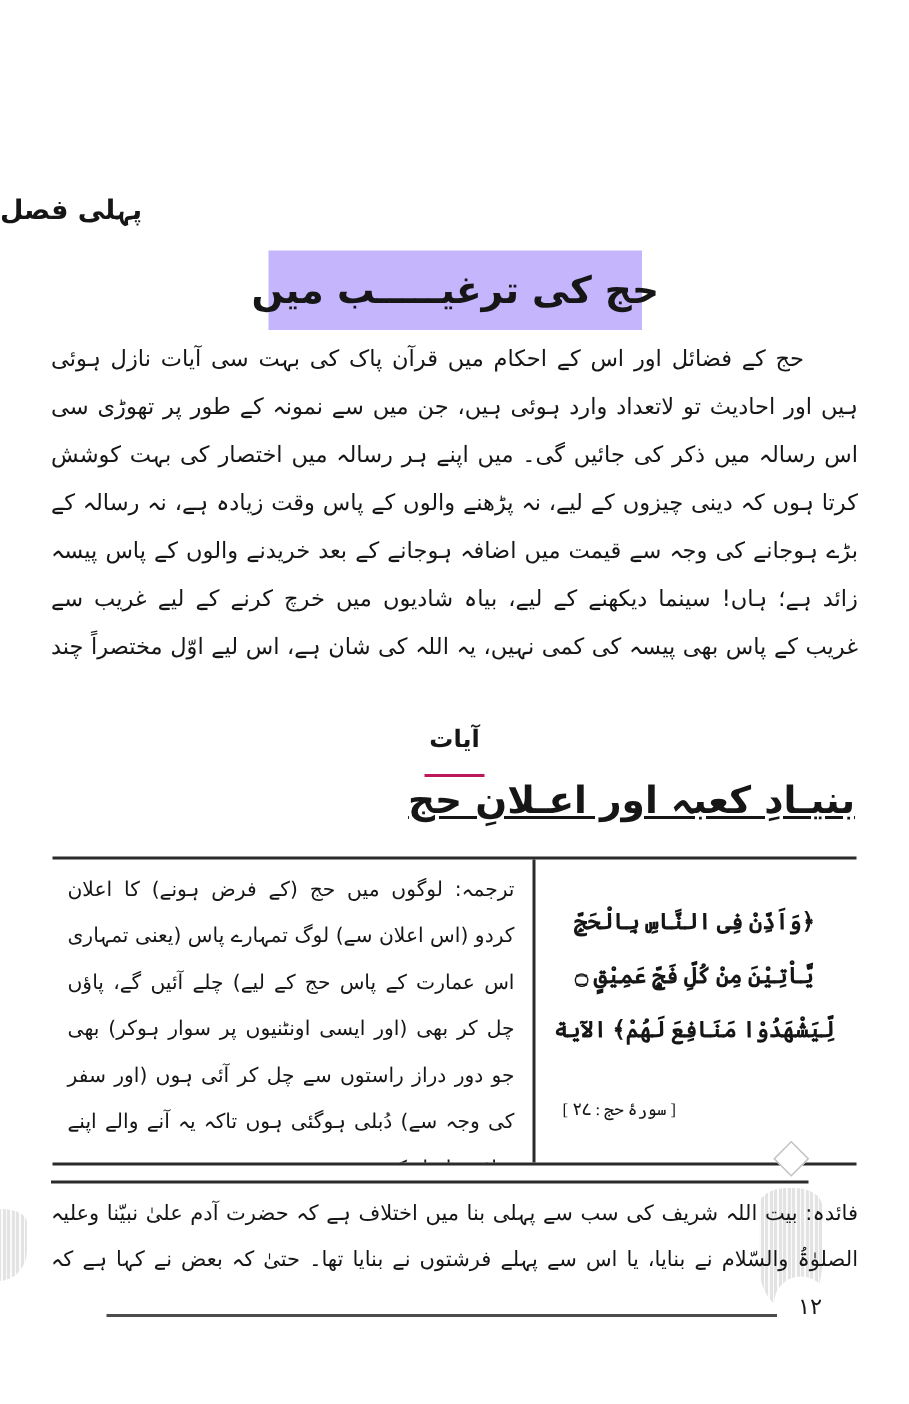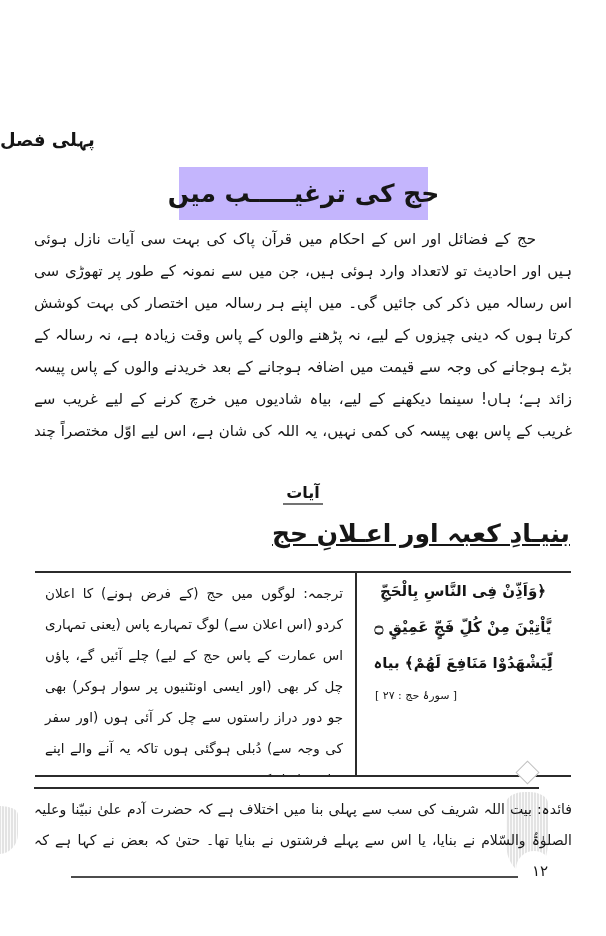--- a/index.html
+++ b/index.html
@@ -33,49 +33,49 @@
     font-size: 15px; line-height: 32px; text-indent: 36px;
     overflow: hidden;
   }
 
   .ayat-heading {
     position: absolute; top: 483px; left: 0; width: 100%;
     text-align: center; direction: rtl;
   }
   .ayat-heading span {
     font-size: 16px; font-weight: bold;
-    border-bottom: 2px solid #737373; padding: 0 3px 1px;
+    border-bottom: 2px solid #be185d; padding: 0 3px 14px;
   }
 
   .section-heading {
     position: absolute; top: 519px; right: 36px;
     direction: rtl; font-size: 25px; font-weight: bold; white-space: nowrap; text-decoration: underline;
   }
 
   .verse-table {
     position: absolute; top: 571px; left: 35px; width: 536px; height: 206px;
     border-top: 2px solid #2b2b2b; border-bottom: 2px solid #2b2b2b;
     display: flex; flex-direction: row; direction: ltr;
   }
   .translation-cell {
     width: 322px; border-right: 2px solid #2b2b2b;
     padding: 5px 12px 0 10px;
     direction: rtl; text-align: justify;
     font-size: 13.5px; line-height: 31px;
     overflow: hidden;
   }
   .arabic-cell {
-    flex: 1; padding: 0 8px 0 6px; direction: rtl; overflow: hidden;
+    flex: 1; padding: 24px 8px 0 6px; direction: rtl; overflow: hidden; font-family: Liberation Serif, serif;
   }
   .verse-line {
     font-size: 15px; font-weight: bold; line-height: 36px;
     white-space: nowrap; text-align: center; direction: rtl;
   }
   .verse-ref {
-    font-size: 11px; margin-top: 8px; direction: rtl;
+    font-size: 11px; margin-top: 28px; direction: rtl;
     text-align: left; padding-left: 12px; white-space: nowrap;
   }
 
   .separator {
     position: absolute; top: 787px; left: 34px; width: 505px;
     border-top: 2px solid #2b2b2b; z-index: 1;
   }
 
   .diamond {
     position: absolute; top: 764px; left: 519px; width: 17px; height: 17px;
@@ -137,21 +137,21 @@
 
   <div class="section-heading">بنیـادِ کعبہ اور اعـلانِ حج</div>
 
   <div class="verse-table">
     <div class="translation-cell">
       <span>ترجمہ: لوگوں میں حج (کے فرض ہونے) کا اعلان کردو (اس اعلان سے) لوگ تمہارے پاس (یعنی تمہاری اس عمارت کے پاس حج کے لیے) چلے آئیں گے، پاؤں چل کر بھی (اور ایسی اونٹنیوں پر سوار ہوکر) بھی جو دور دراز راستوں سے چل کر آئی ہوں (اور سفر کی وجہ سے) دُبلی ہوگئی ہوں تاکہ یہ آنے والے اپنے منافع حاصل کریں۔</span>
     </div>
     <div class="arabic-cell">
       <div class="verse-line">﴿وَاَذِّنْ فِی النَّاسِ بِالْحَجِّ</div>
       <div class="verse-line">یَّاْتِیْنَ مِنْ كُلِّ فَجٍّ عَمِیْقٍ ۝</div>
-      <div class="verse-line">لِّیَشْهَدُوْا مَنَافِعَ لَهُمْ﴾ بیاہ</div>
+      <div class="verse-line">لِّیَشْهَدُوْا مَنَافِعَ لَهُمْ﴾ الآیة</div>
       <div class="verse-ref">[ سورۂ حج : ۲۷ ]</div>
     </div>
   </div>
 
   <div class="separator"></div>
   <div class="diamond"></div>
   <div class="curl-right"></div>
   <div class="curl-left"></div>
 
   <p class="footnote">

